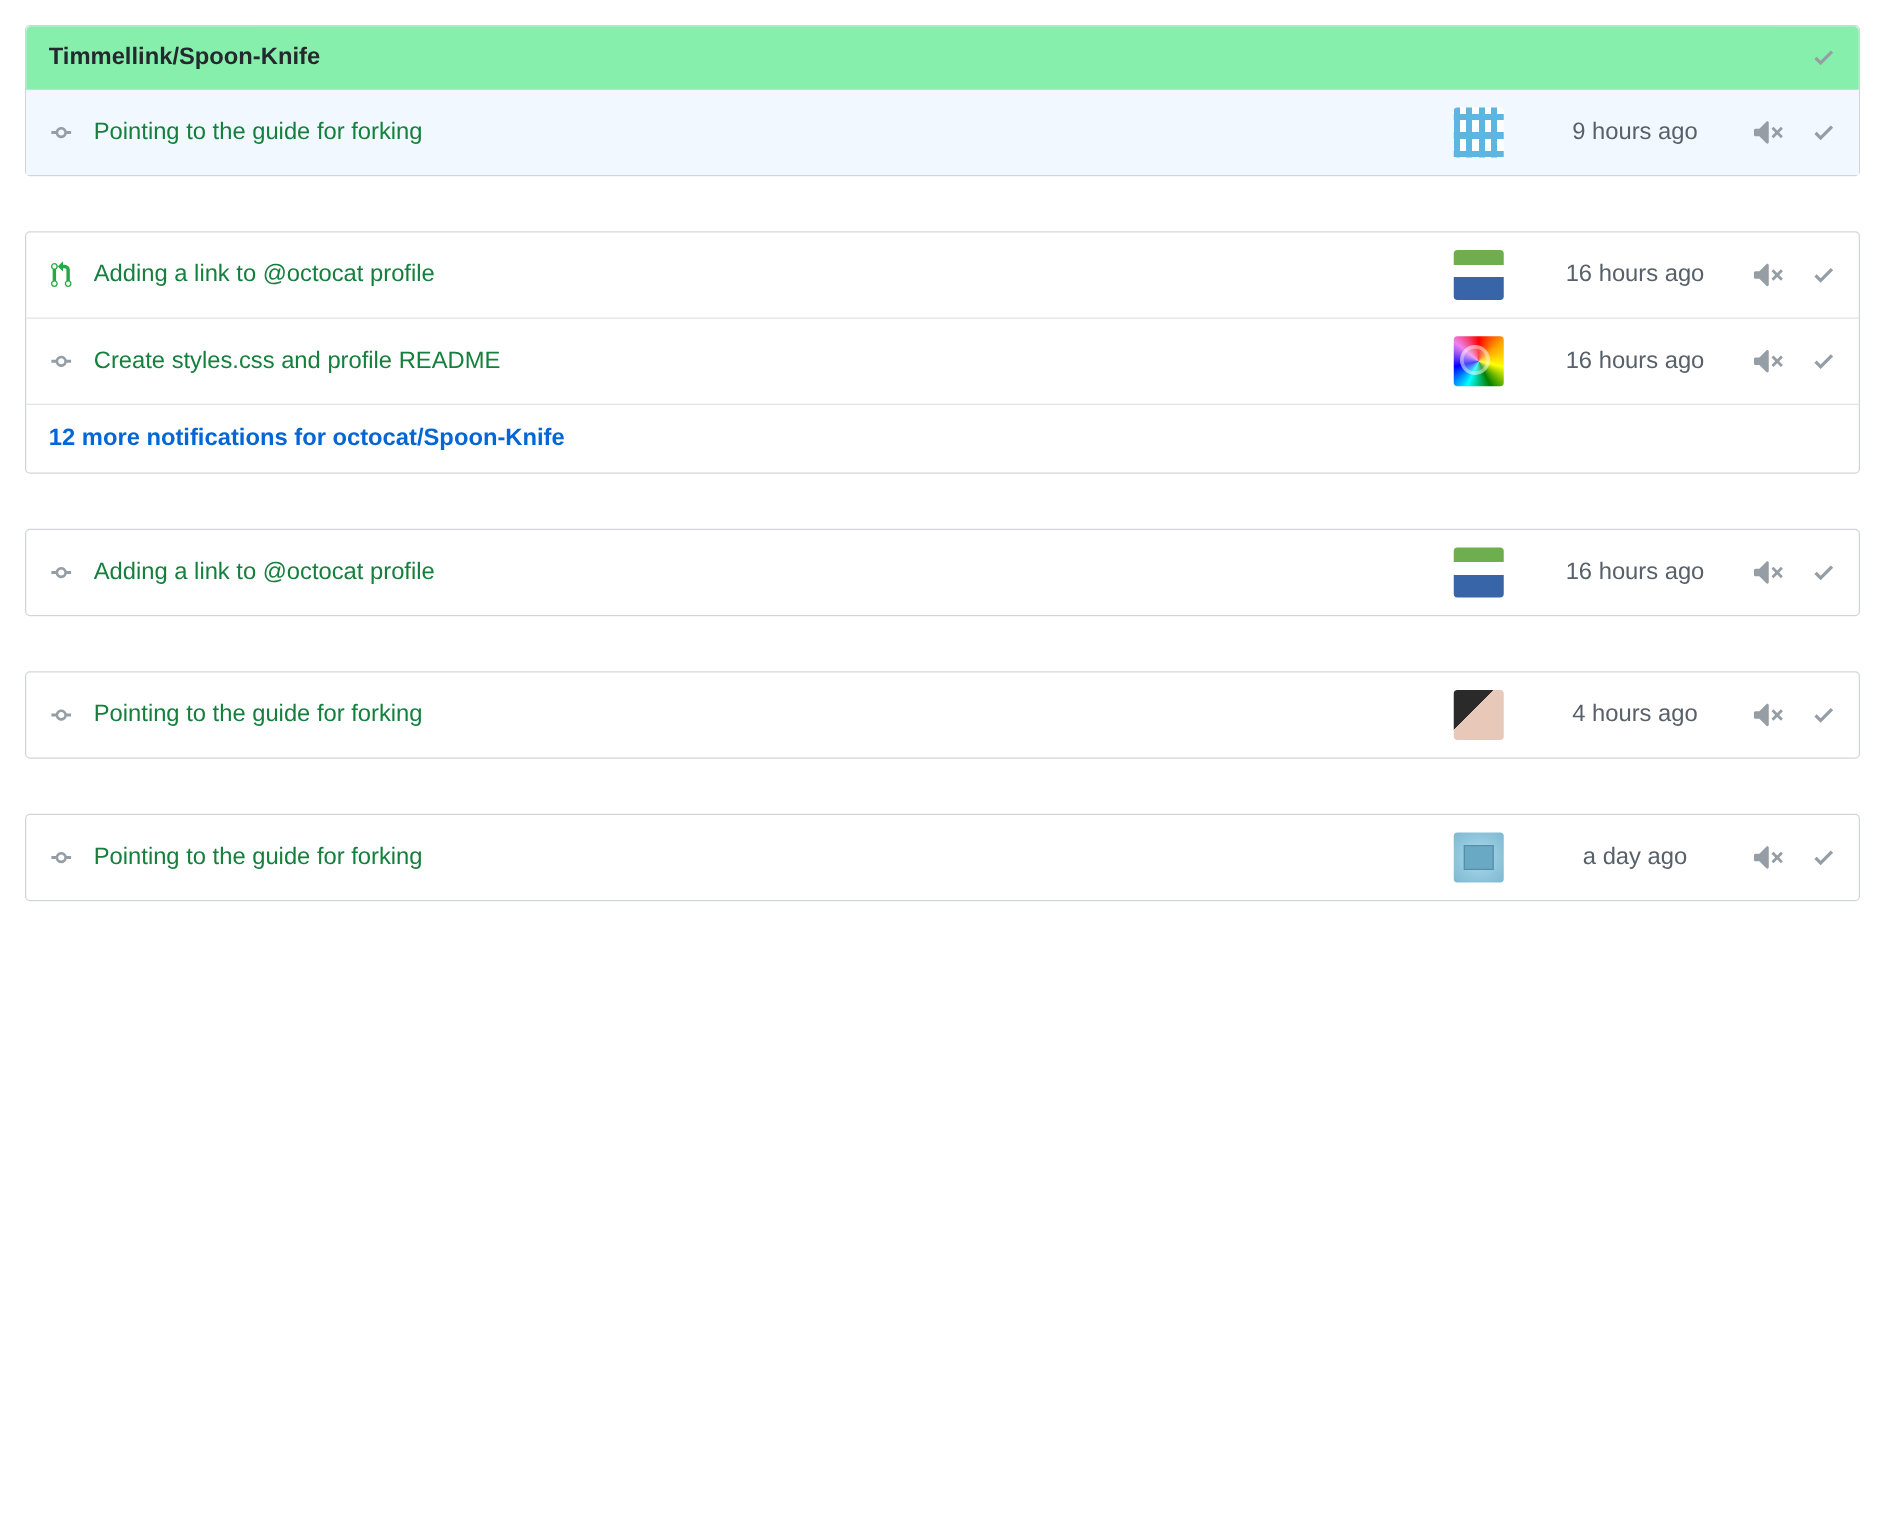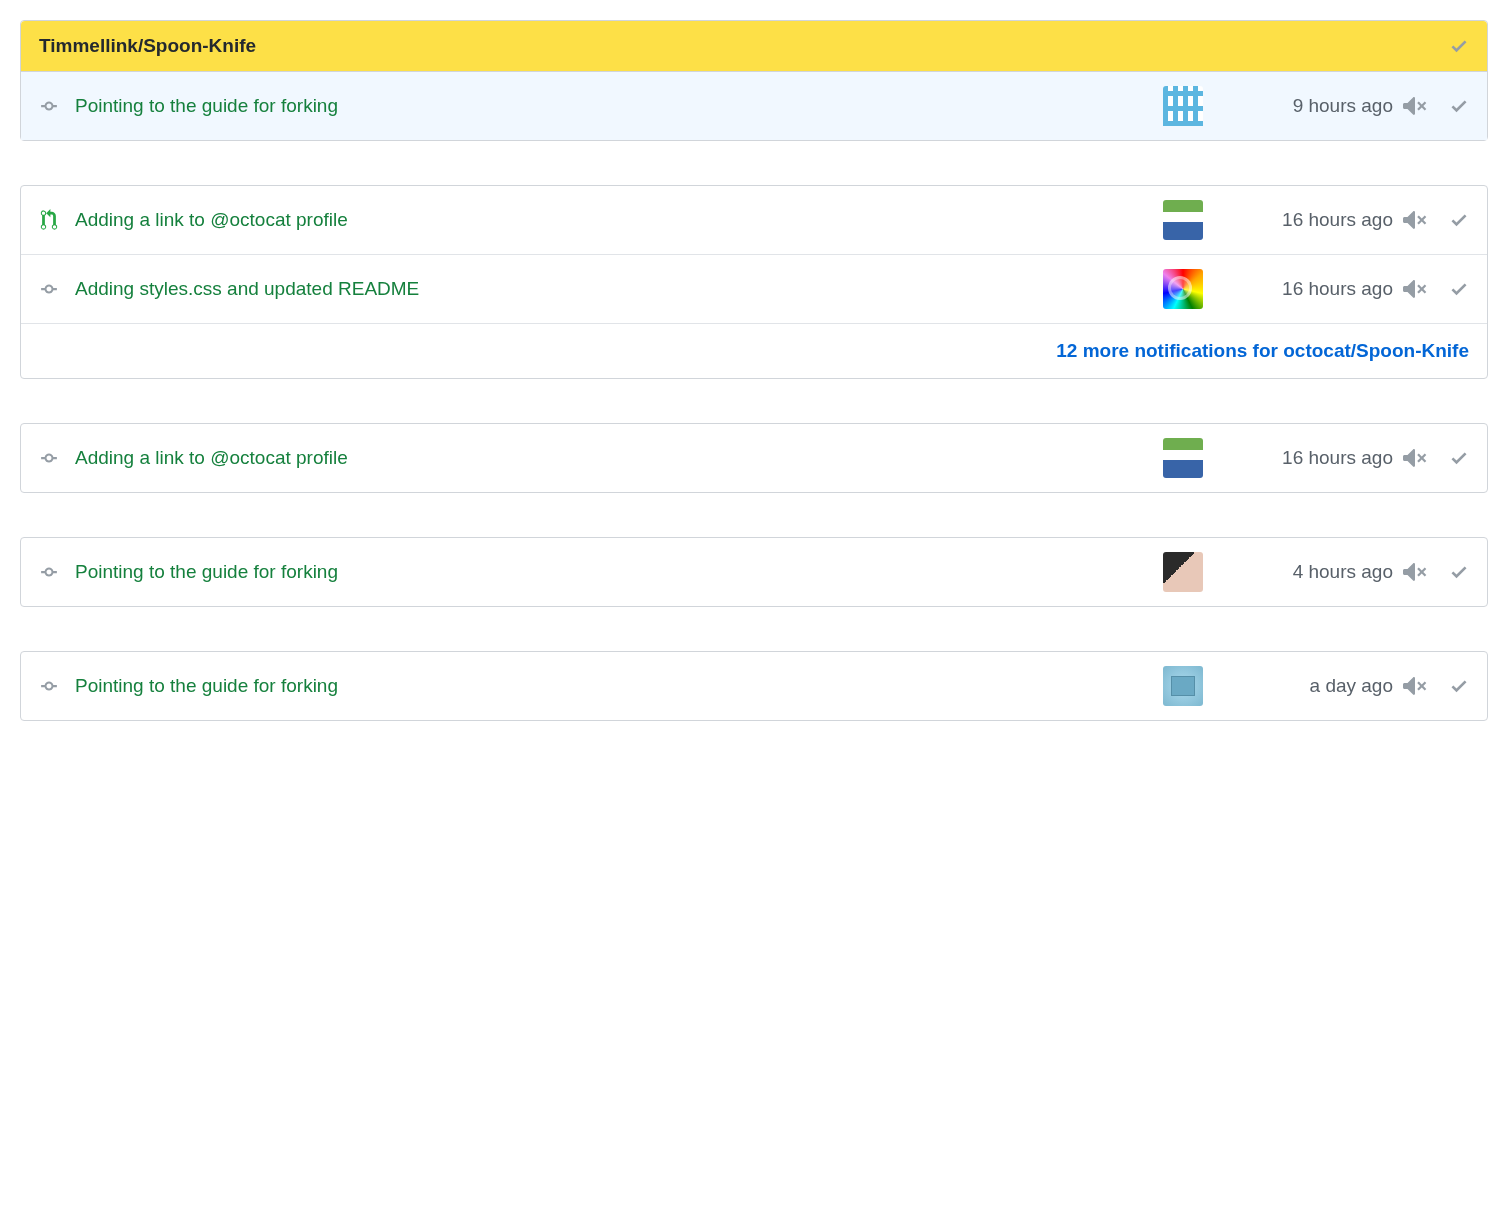--- a/index.html
+++ b/index.html
@@ -15,21 +15,21 @@
     border: 1px solid #d1d5da;
     border-radius: 4px;
     margin-bottom: 44px;
     background: #fff;
   }
   .group-header {
     display: flex;
     align-items: center;
     justify-content: space-between;
     padding: 14px 18px;
-    background: #fde047;
+    background: #86efac;
     border-bottom: 1px solid #d1d5da;
     border-radius: 4px 4px 0 0;
   }
   .group-title {
     font-size: 19px;
     font-weight: 700;
     color: #24292e;
   }
   .notification-row {
     display: flex;
@@ -67,37 +67,37 @@
     display: flex;
     align-items: center;
     justify-content: center;
   }
   .row-time {
     flex: 0 0 auto;
     width: 170px;
     margin-left: 20px;
     font-size: 19px;
     color: #586069;
-    text-align: right;
+    text-align: center;
   }
   .row-actions {
     flex: 0 0 auto;
     display: flex;
     align-items: center;
     gap: 22px;
     margin-left: 10px;
   }
   .icon-btn {
     cursor: pointer;
     display: flex;
     align-items: center;
     color: #959da5;
   }
   .more-row {
-    text-align: right;
+    text-align: left;
     padding: 16px 18px;
     border-bottom: none;
   }
   .more-link {
     color: #0366d6;
     font-size: 19px;
     font-weight: 700;
     cursor: pointer;
   }
   
@@ -169,21 +169,21 @@
             </svg>
           </span>
         </span>
       </div>
       <div class="notification-row">
         <span class="row-icon">
           <svg viewBox="0 0 14 16" width="18" height="18" fill="#959da5">
             <path d="M10.86 7c-.45-1.72-2-3-3.86-3-1.86 0-3.41 1.28-3.86 3H0v2h3.14c.45 1.72 2 3 3.86 3 1.86 0 3.41-1.28 3.86-3H14V7h-3.14zM7 10.2c-1.22 0-2.2-.98-2.2-2.2 0-1.22.98-2.2 2.2-2.2 1.22 0 2.2.98 2.2 2.2 0 1.22-.98 2.2-2.2 2.2z"></path>
           </svg>
         </span>
-        <span class="row-title">Adding styles.css and updated README</span>
+        <span class="row-title">Create styles.css and profile README</span>
         <span class="row-avatar avatar-c"></span>
         <span class="row-time">16 hours ago</span>
         <span class="row-actions">
           <span class="icon-btn">
             <svg viewBox="0 0 16 16" width="24" height="24" fill="#959da5">
               <path d="M8 2.81v10.38c0 .67-.81 1-1.28.53L3 10H1c-.55 0-1-.45-1-1V7c0-.55.45-1 1-1h2l3.72-3.72C7.19 1.81 8 2.14 8 2.81zm7.53 3.22l-1.06-1.06-1.97 1.97-1.97-1.97-1.06 1.06L11.44 8 9.47 9.97l1.06 1.06 1.97-1.97 1.97 1.97 1.06-1.06L13.56 8l1.97-1.97z"></path>
             </svg>
           </span>
           <span class="icon-btn">
             <svg viewBox="0 0 12 16" width="20" height="20" fill="#959da5">

